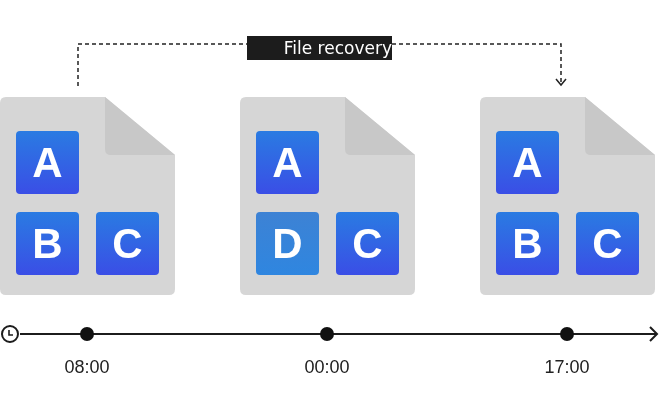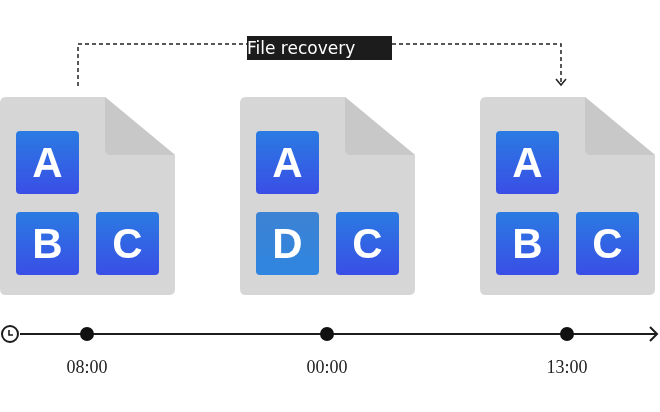--- a/index.html
+++ b/index.html
@@ -9,22 +9,22 @@
   .file svg.bg { position:absolute; left:0; top:0; }
   .tile { position:absolute; width:63px; height:63px; border-radius:4px;
           background:linear-gradient(180deg,#2a7be2 0%,#3a4ee6 100%);
           color:#fff; font-weight:bold; font-size:42px; line-height:63px; text-align:center;
           font-family:"Liberation Sans", sans-serif; }
   .tile.alt { background:linear-gradient(180deg,#3d82d4 0%,#2f86e0 100%); }
   .t-a { left:16px; top:34px; }
   .t-b { left:16px; top:115px; }
   .t-c { left:96px; top:115px; }
   .label-box { position:absolute; left:247px; top:36px; width:145px; height:24px; background:#1c1c1c;
-               color:#fff; font-size:17px; line-height:24px; text-align:left; font-family:"DejaVu Sans", sans-serif; }
-  .time { position:absolute; top:357px; font-size:18px; color:#222; font-family:Liberation Serif, serif; width:80px; text-align:center; }
+               color:#fff; font-size:17px; line-height:24px; text-align:right; font-family:"DejaVu Sans", sans-serif; }
+  .time { position:absolute; top:357px; font-size:18px; color:#222; font-family:Liberation Sans, sans-serif; width:80px; text-align:center; }
 </style>
 </head>
 <body>
 
 <svg class="abs" style="left:0;top:0" width="660" height="100">
   <path d="M78 86 V44 H247 M392 44 H561 V84" fill="none" stroke="#222" stroke-width="1.5" stroke-dasharray="4 3"></path>
   <path d="M556 79 L561 85 L566 79" fill="none" stroke="#222" stroke-width="1.5"></path>
 </svg>
 <div class="label-box">File recovery</div>
 
@@ -65,13 +65,13 @@
     <circle cx="10" cy="14" r="8" fill="#fff" stroke="#1c1c1c" stroke-width="2"></circle>
     <path d="M9 10 V15 H13" fill="none" stroke="#1c1c1c" stroke-width="1.6"></path>
   </g>
   <circle cx="87" cy="14" r="7" fill="#111"></circle>
   <circle cx="327" cy="14" r="7" fill="#111"></circle>
   <circle cx="567" cy="14" r="7" fill="#111"></circle>
 </svg>
 
 <div class="time" style="left:47px">08:00</div>
 <div class="time" style="left:287px">00:00</div>
-<div class="time" style="left:527px">13:00</div>
+<div class="time" style="left:527px">17:00</div>
 
 </body></html>

